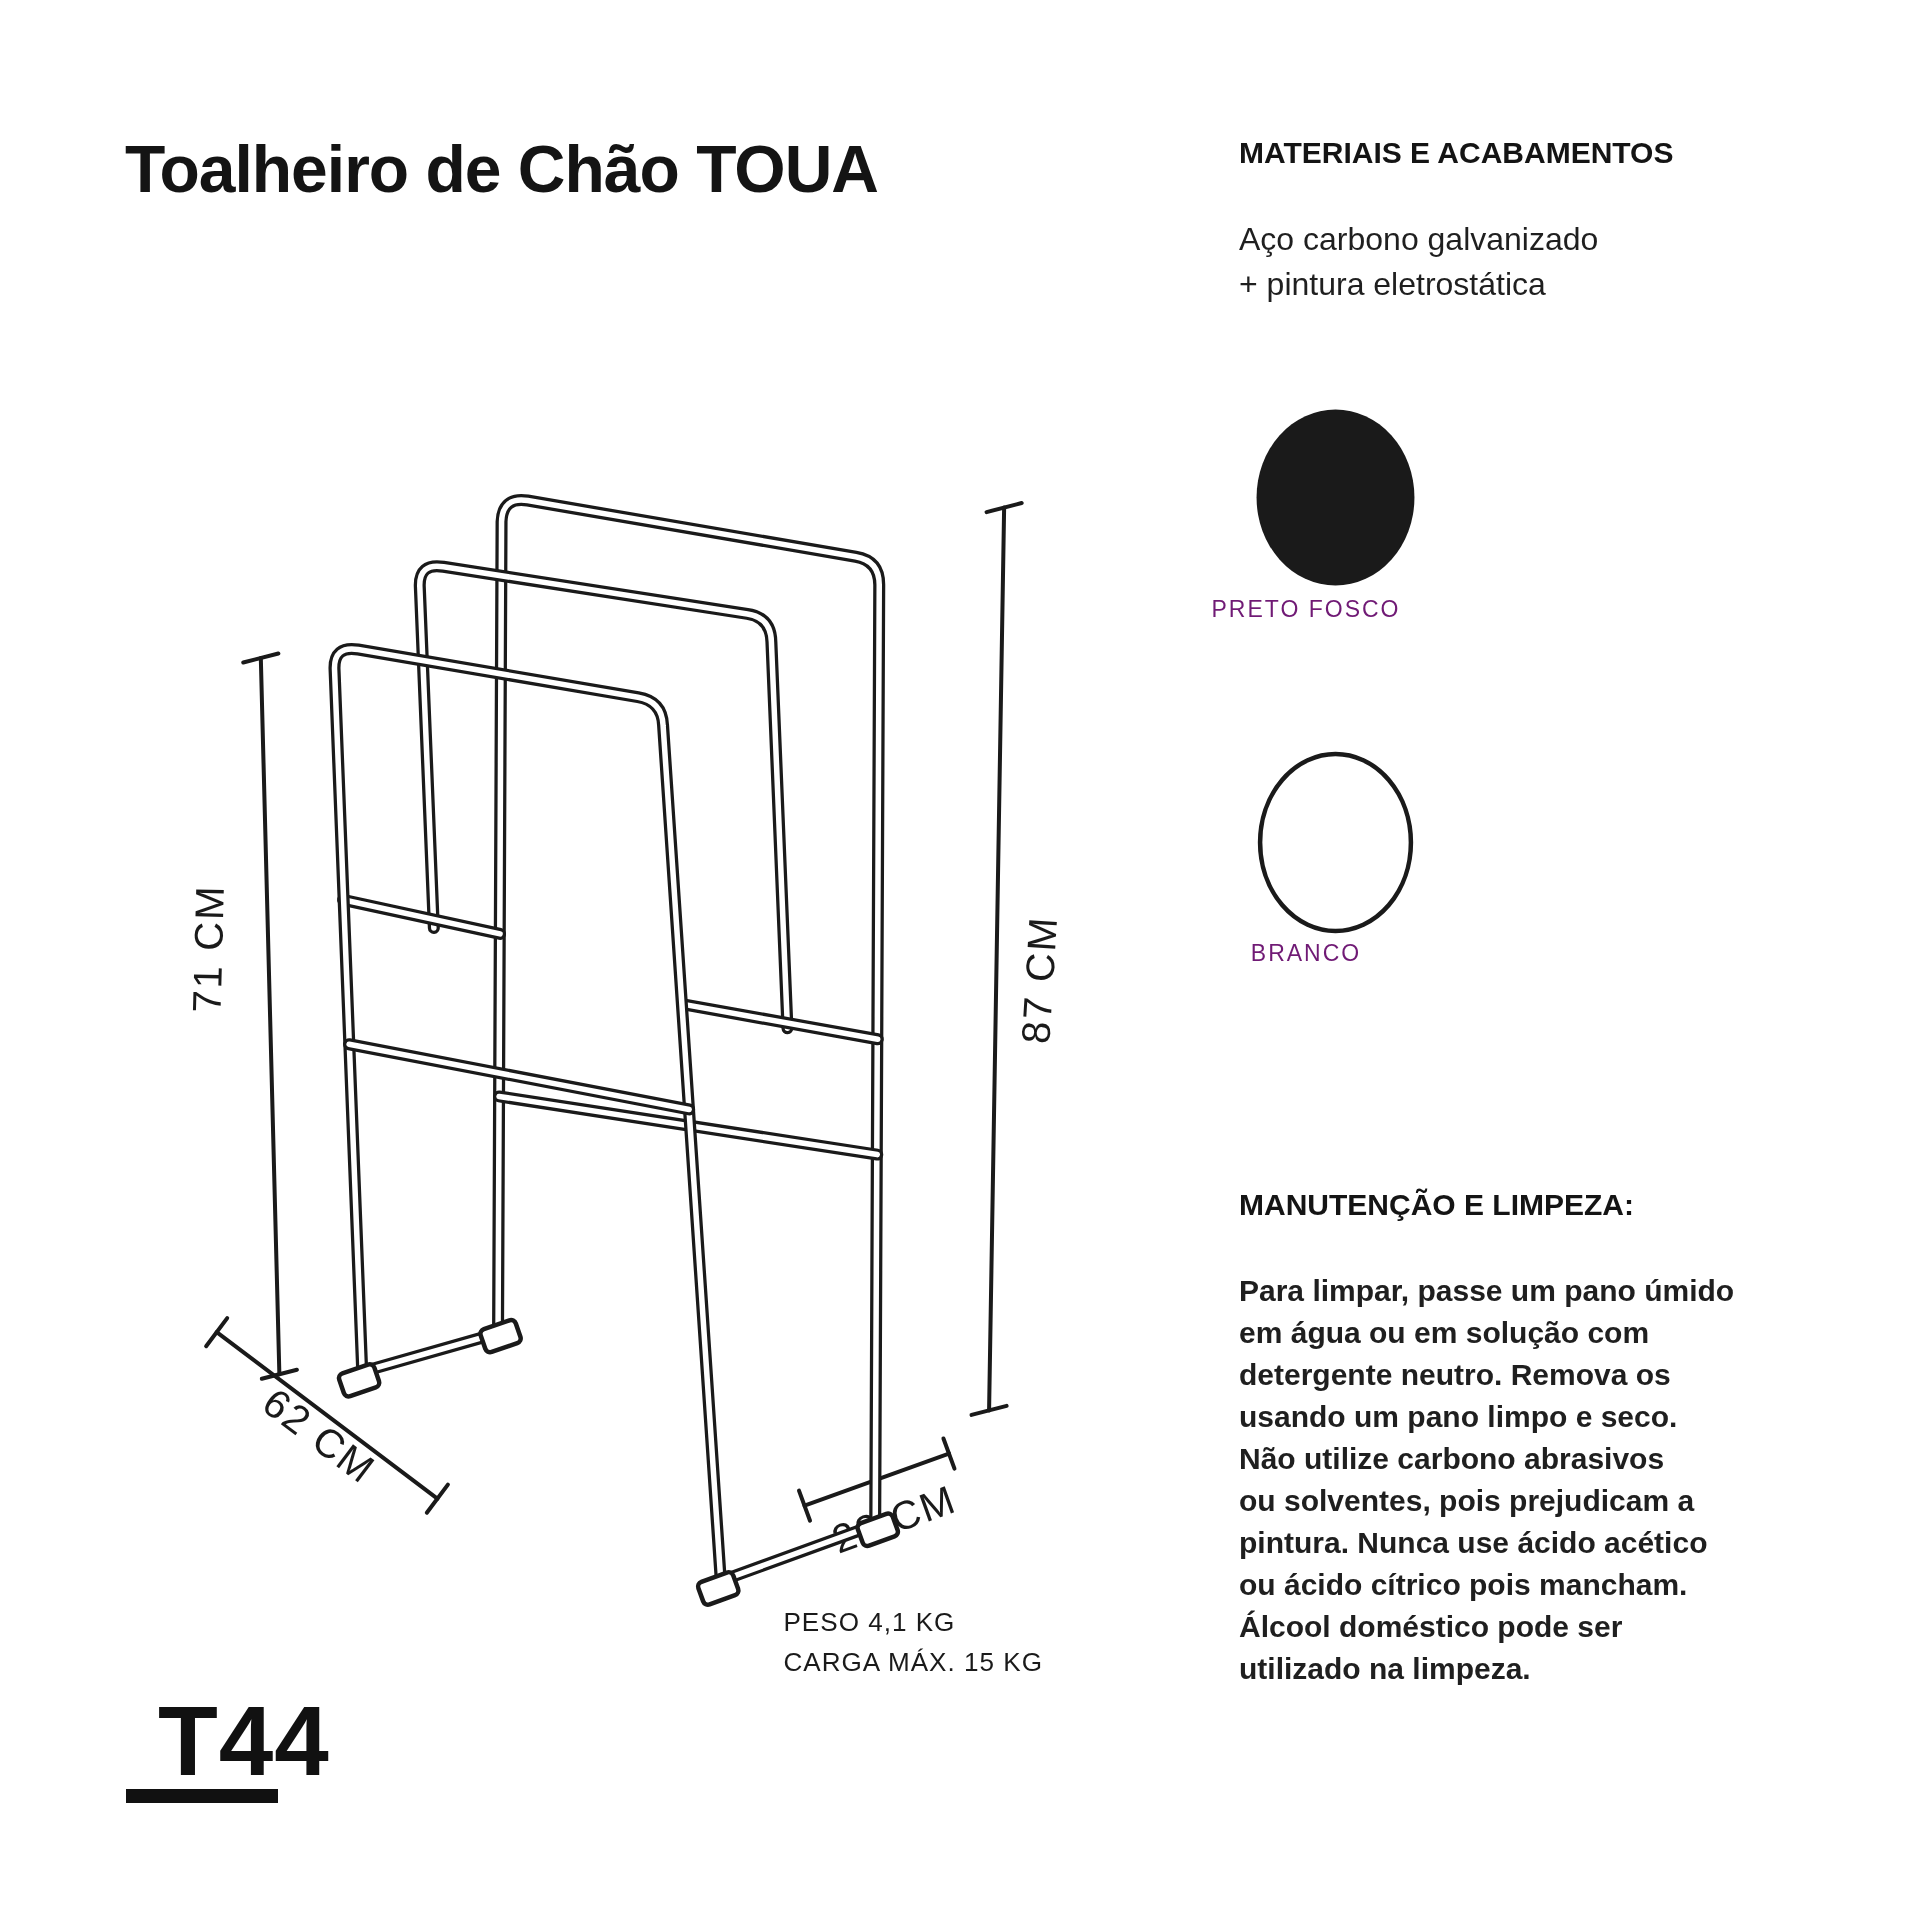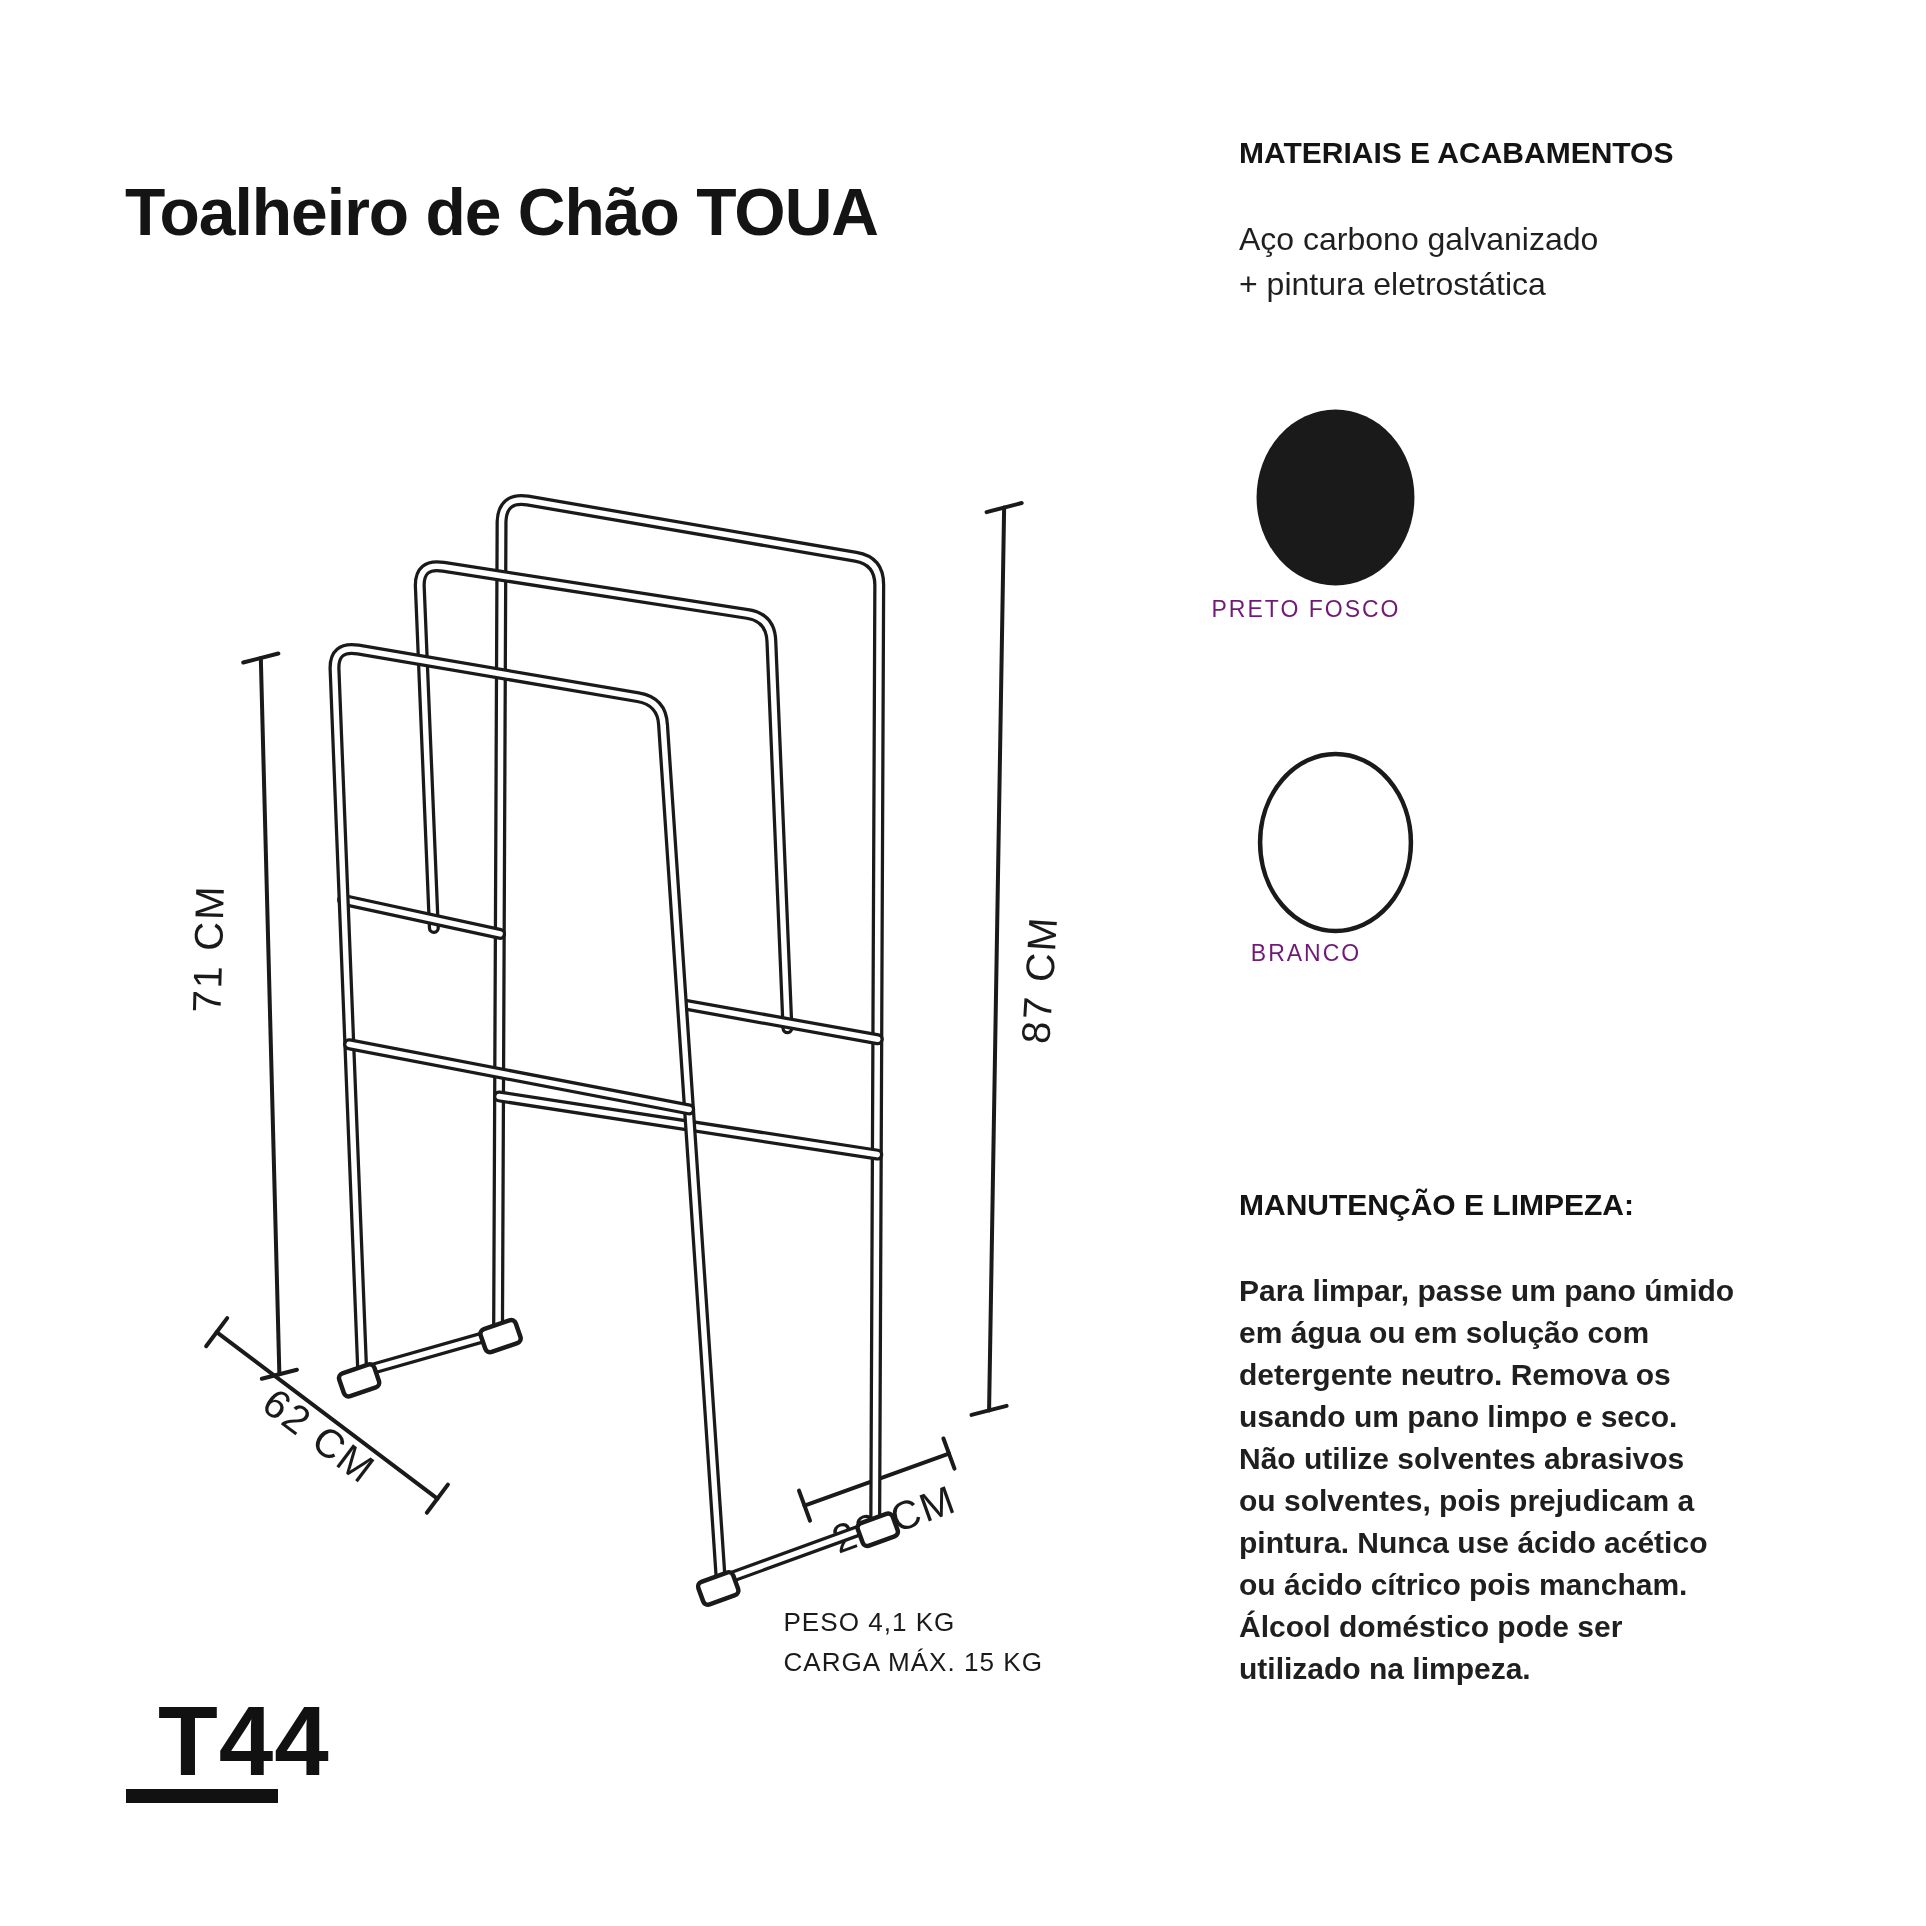--- a/index.html
+++ b/index.html
@@ -9,21 +9,21 @@
     background:#ffffff;
     font-family:"Liberation Sans", sans-serif;
     color:#1a1a1a;
     overflow:hidden;
   }
   .abs { position:absolute; }
 
   .title {
     left:125px; top:131px;
     font-size:66px; font-weight:700; letter-spacing:-1px;
-    color:#141414; white-space:nowrap;margin-top:43px;
+    color:#141414; white-space:nowrap;
   }
 
   .h-small {
     font-size:30px; font-weight:700; color:#141414; white-space:nowrap;
   }
   .materials-head { left:1239px; top:136px; }
   .materials-body {
     left:1239px; top:217px;
     font-size:32px; font-weight:400; line-height:45px; color:#1f1f1f;
     white-space:nowrap;
@@ -160,21 +160,21 @@
   <ellipse cx="158" cy="184" rx="150" ry="176" stroke="#1a1a1a" stroke-width="9" fill="#ffffff"></ellipse>
 </svg>
 <div class="abs swatch-label label-branco">BRANCO</div>
 
 <h2 class="abs h-small maint-head">MANUTENÇÃO E LIMPEZA:</h2>
 <div class="abs maint-body">
   <p>Para limpar, passe um pano úmido</p>
   <p>em água ou em solução com</p>
   <p>detergente neutro. Remova os</p>
   <p>usando um pano limpo e seco.</p>
-  <p>Não utilize solventes abrasivos</p>
+  <p>Não utilize carbono abrasivos</p>
   <p>ou solventes, pois prejudicam a</p>
   <p>pintura. Nunca use ácido acético</p>
   <p>ou ácido cítrico pois mancham.</p>
   <p>Álcool doméstico pode ser</p>
   <p>utilizado na limpeza.</p>
 </div>
 
 <div class="abs brand">T44</div>
 <div class="abs brand-underline"></div>
 

